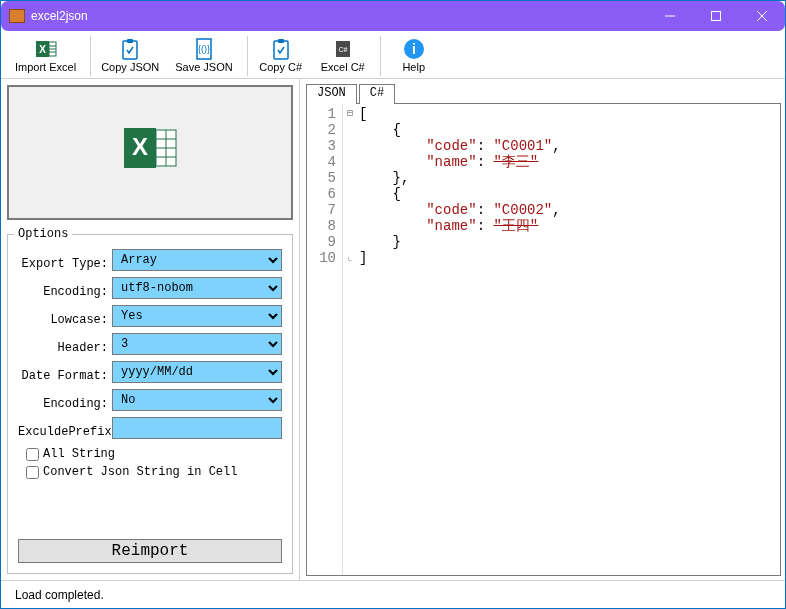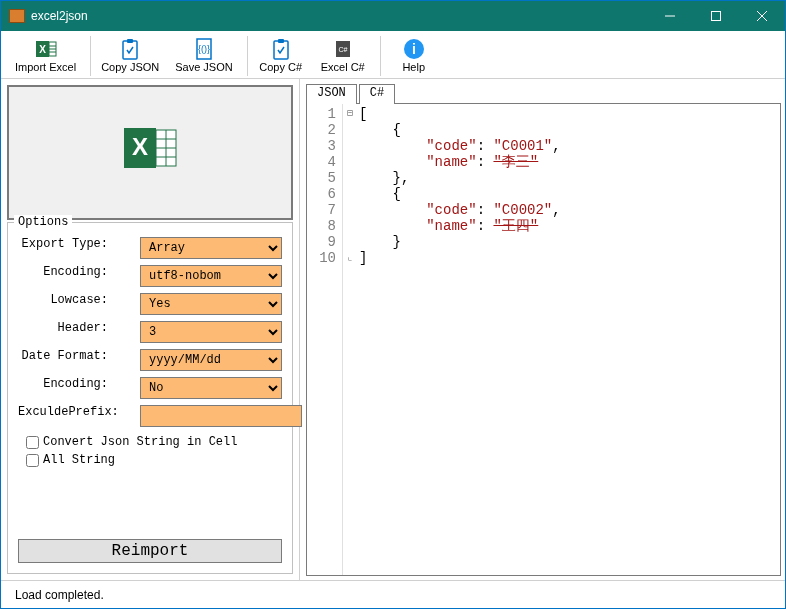--- a/index.html
+++ b/index.html
@@ -1,38 +1,38 @@
 <!DOCTYPE html>
 <html><head>
 <meta charset="utf-8">
 <style>
 * { box-sizing: border-box; margin: 0; padding: 0; }
 body { font-family: "Microsoft YaHei", "Segoe UI", Tahoma, sans-serif; font-size: 12px; background: #fff; overflow: hidden; }
 .window { width: 786px; height: 609px; border: 1px solid #0173c7; display: flex; flex-direction: column; }
-.titlebar { height: 30px; background: #0f766e; color: #fff; display: flex; align-items: center; padding: 0 0 0 8px; }
+.titlebar { height: 30px; background: #8b5cf6; color: #fff; display: flex; align-items: center; padding: 0 0 0 8px; border-radius: 7px; }
 .titlebar .app-icon { width: 16px; height: 14px; background: #d97e2e; border: 1px solid #8a4a10; margin-right: 6px; position: relative; }
 .titlebar .title-text { font-size: 12px; flex: 1; }
 .win-btns { display: flex; height: 100%; }
 .win-btn { width: 46px; height: 100%; display: flex; align-items: center; justify-content: center; color: #fff; }
 .win-btn svg { stroke: #fff; stroke-width: 1; fill: none; }
 .toolbar { height: 48px; background: #fff; display: flex; align-items: center; padding: 2px 8px 0 8px; border-bottom: 1px solid #d0d0d0; }
 .tool-btn { display: flex; flex-direction: column; align-items: center; justify-content: center; padding: 2px 6px; margin-right: 4px; min-width: 58px; }
 .tool-btn .ico { width: 22px; height: 22px; display: flex; align-items: center; justify-content: center; }
 .tool-btn .lbl { font-size: 11px; color: #000; margin-top: 1px; white-space: nowrap; }
 .tool-sep { width: 1px; height: 40px; background: #d0d0d0; margin: 0 4px; }
 .content { flex: 1; display: flex; background: #fff; }
 .left-panel { width: 298px; padding: 6px; display: flex; flex-direction: column; }
 .file-box { border: 2px solid #7a7a7a; background: #f0f0f0; height: 135px; display: flex; flex-direction: column; align-items: center; justify-content: center; padding: 8px; }
 .excel-logo { width: 56px; height: 56px; margin-bottom: 10px; }
 .file-path { font-size: 12px; color: #000; text-align: center; white-space: nowrap; overflow: hidden; }
-.options-group { margin-top: 2px; border: 1px solid #c0c0c0; padding: 14px 10px 10px 10px; position: relative; flex: 1; display: flex; flex-direction: column; }
+.options-group { margin-top: 14px; border: 1px solid #c0c0c0; padding: 14px 10px 10px 10px; position: relative; flex: 1; display: flex; flex-direction: column; }
 .options-group .legend { position: absolute; top: -8px; left: 6px; background: #fff; padding: 0 4px; font-family: "Courier New", monospace; font-size: 12px; }
-.opt-row { display: flex; align-items: flex-start; margin-bottom: 6px; gap: 28px; }
+.opt-row { display: flex; align-items: flex-end; margin-bottom: 6px; }
 .opt-label { width: 94px; text-align: right; font-family: "Courier New", monospace; font-size: 12px; padding-right: 4px; }
-.opt-select, .opt-input { flex: 1; height: 22px; border: 1px solid #7a7a7a; background: #fdba74; font-family: "Courier New", monospace; font-size: 12px; padding: 0 4px; }
+.opt-select, .opt-input { flex: 1; height: 22px; border: 1px solid #7a7a7a; background: #7dd3fc; font-family: "Courier New", monospace; font-size: 12px; padding: 0 4px; }
 .opt-check { display: flex; align-items: center; margin: 2px 0 2px 8px; font-family: "Courier New", monospace; font-size: 12px; }
 .opt-check input { margin-right: 4px; }
 .reimport-btn { margin-top: auto; height: 24px; border: 1px solid #7a7a7a; background: #e1e1e1; font-family: "Courier New", monospace; font-size: 16px; }
 .right-panel { flex: 1; border-left: 1px solid #d0d0d0; display: flex; flex-direction: column; padding: 4px 4px 4px 6px; }
 .tabs-row { display: flex; height: 20px; }
 .tab { border: 1px solid #7a7a7a; border-bottom: none; padding: 1px 10px; font-family: "Courier New", monospace; font-size: 12px; background: #fff; margin-right: 2px; position: relative; top: 1px; }
 .tab.active { background: #fff; z-index: 2; }
 .editor-wrap { flex: 1; border: 1px solid #7a7a7a; background: #fff; display: flex; font-family: "Courier New", monospace; font-size: 14px; overflow: hidden; }
 .gutter { width: 36px; background: #fff; color: #808080; text-align: right; padding-right: 6px; line-height: 16px; padding-top: 2px; border-right: 1px solid #e0e0e0; }
 .fold { width: 14px; background: #fff; padding-top: 2px; line-height: 16px; color: #808080; }
@@ -180,25 +180,25 @@
           <div class="opt-label">Encoding:</div>
           <select class="opt-select"><option>No</option></select>
         </div>
         <div class="opt-row">
           <div class="opt-label">ExculdePrefix:</div>
           <input class="opt-input" value="" style="">
         </div>
 
         <label class="opt-check">
           <input type="checkbox" style="">
-          <span>Convert Json String in Cell</span>
+          <span>All String</span>
         </label>
         <label class="opt-check">
           <input type="checkbox" style="">
-          <span>All String</span>
+          <span>Convert Json String in Cell</span>
         </label>
 
         <button class="reimport-btn">Reimport</button>
       </div>
     </div>
 
     <div class="right-panel">
       <div class="tabs-row">
         <div class="tab active">JSON</div>
         <div class="tab">C#</div>

